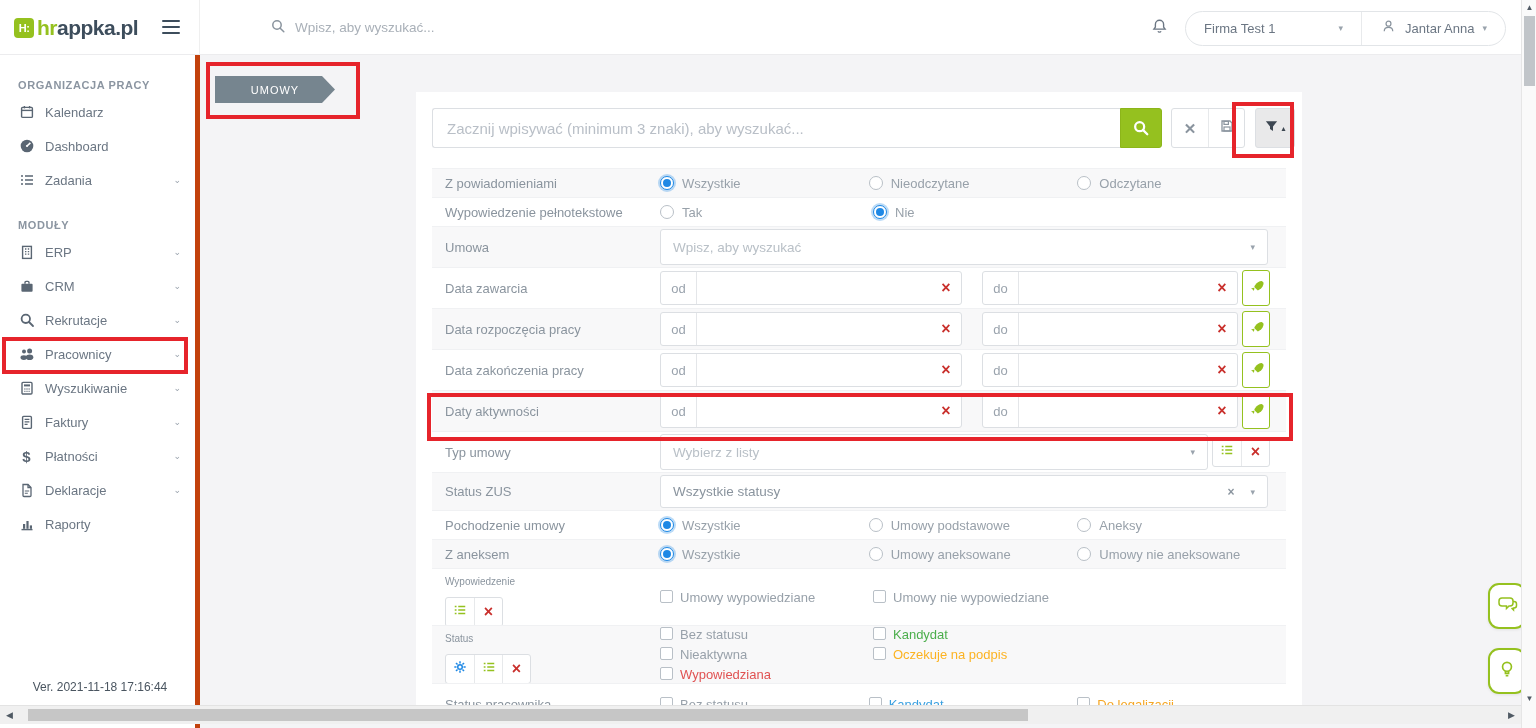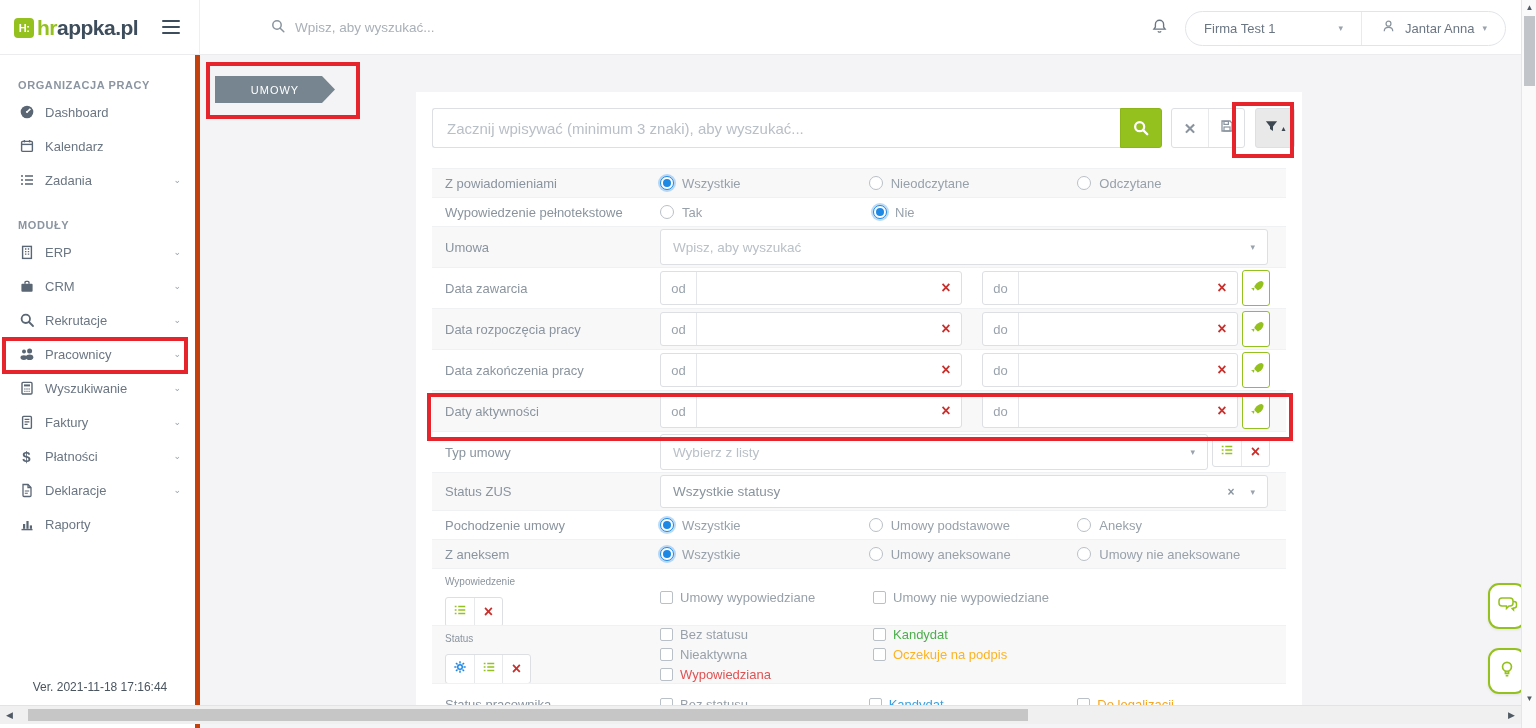--- a/index.html
+++ b/index.html
@@ -50,21 +50,21 @@
   .btn-filter { width:40px; height:40px; margin-left:10px; background:#e9e9ea; border:1px solid #dcdfe3; border-radius:3px; display:flex; align-items:center; justify-content:center; gap:2px; cursor:pointer; }
   .x-red { color:#c9302c; font-weight:bold; font-size:16px; line-height:1; }
   .x-gray { color:#8a949e; font-weight:bold; font-size:15px; line-height:1; }
 
   
   .rows { position:absolute; left:16px; top:76px; width:854px; }
   .frow { position:relative; display:flex; align-items:center; border-top:1px solid #f0f1f3; }
   .frow.alt { background:#f8f8f9; }
   .frow .flabel { width:228px; padding-left:13px; font-size:13px; color:#8a949e; flex-shrink:0; }
   .h29 { height:29px; } .h41 { height:41px; } .h38 { height:38px; } .h57 { height:57px; } .h58 { height:58px; }
-  .optcell { width:213px; display:flex; align-items:center; font-size:13px; color:#98a1aa; cursor:pointer; }
+  .optcell { width:213px; display:flex; font-size:13px; color:#98a1aa; cursor:pointer; }
   .rd { width:14px; height:14px; border:1px solid #b9c0c7; border-radius:50%; background:#fff; margin-right:8px; flex-shrink:0; }
   .rd.sel { border-color:#1e88e5; box-shadow:0 0 0 2px rgba(30,136,229,.3); }
   .rd.sel::after { content:""; display:block; width:8px; height:8px; margin:2px; border-radius:50%; background:#1e88e5; }
   .cb { width:13px; height:13px; border:1px solid #b9c0c7; border-radius:2px; background:#fff; margin-right:7px; flex-shrink:0; }
   .selbox { height:36px; border:1px solid #dcdfe3; border-radius:3px; background:#fff; display:flex; align-items:center; padding:0 12px; font-size:13.5px; color:#b9c0c7; cursor:pointer; }
   .selbox .selcaret { margin-left:auto; }
   .dgroup { display:flex; align-items:stretch; height:34px; border:1px solid #dcdfe3; border-radius:3px; background:#fff; overflow:hidden; }
   .dprefix { width:36px; display:flex; align-items:center; justify-content:center; font-size:13px; color:#9aa3ad; border-right:1px solid #e4e6e9; }
   .dinput { flex:1; border:none; outline:none; min-width:10px; font-family:"Liberation Sans",sans-serif; }
   .dclear { width:30px; display:flex; align-items:center; justify-content:center; cursor:pointer; }
@@ -145,37 +145,37 @@
       </div>
     </div>
   </div>
 
   <div class="sidebar">
     <div class="sec-title">ORGANIZACJA PRACY</div>
 
     <div class="sb-item">
       <span class="sb-ico">
           <svg width="16" height="16" viewBox="0 0 16 16">
-            <circle cx="8" cy="8" r="6.3" fill="#5a6673"></circle>
-            <line x1="8" y1="8" x2="11.4" y2="4.8" stroke="#fff" stroke-width="1.6"></line>
-            <circle cx="8" cy="8" r="1.1" fill="#fff"></circle>
-          </svg>
-        </span>
-      <span class="sb-label">Dashboard</span>
-    </div>
-    <div class="sb-item">
-      <span class="sb-ico">
-          <svg width="16" height="16" viewBox="0 0 16 16">
             <rect x="2.6" y="3.4" width="10.8" height="10" rx="1" fill="none" stroke="#5a6673" stroke-width="1.4"></rect>
             <line x1="2.6" y1="6.4" x2="13.4" y2="6.4" stroke="#5a6673" stroke-width="1.4"></line>
             <line x1="5.4" y1="2" x2="5.4" y2="4.4" stroke="#5a6673" stroke-width="1.4"></line>
             <line x1="10.6" y1="2" x2="10.6" y2="4.4" stroke="#5a6673" stroke-width="1.4"></line>
           </svg>
         </span>
       <span class="sb-label">Kalendarz</span>
+    </div>
+    <div class="sb-item">
+      <span class="sb-ico">
+          <svg width="16" height="16" viewBox="0 0 16 16">
+            <circle cx="8" cy="8" r="6.3" fill="#5a6673"></circle>
+            <line x1="8" y1="8" x2="11.4" y2="4.8" stroke="#fff" stroke-width="1.6"></line>
+            <circle cx="8" cy="8" r="1.1" fill="#fff"></circle>
+          </svg>
+        </span>
+      <span class="sb-label">Dashboard</span>
     </div>
     <div class="sb-item">
       <span class="sb-ico">
           <svg width="16" height="16" viewBox="0 0 16 16" stroke="#5a6673" stroke-width="1.5">
             <path d="M6 4h8M6 8h8M6 12h8"></path>
             <path d="M2 4h2M2 8h2M2 12h2"></path>
           </svg>
         </span>
       <span class="sb-label">Zadania</span>
       <span class="caret">⌄</span>

